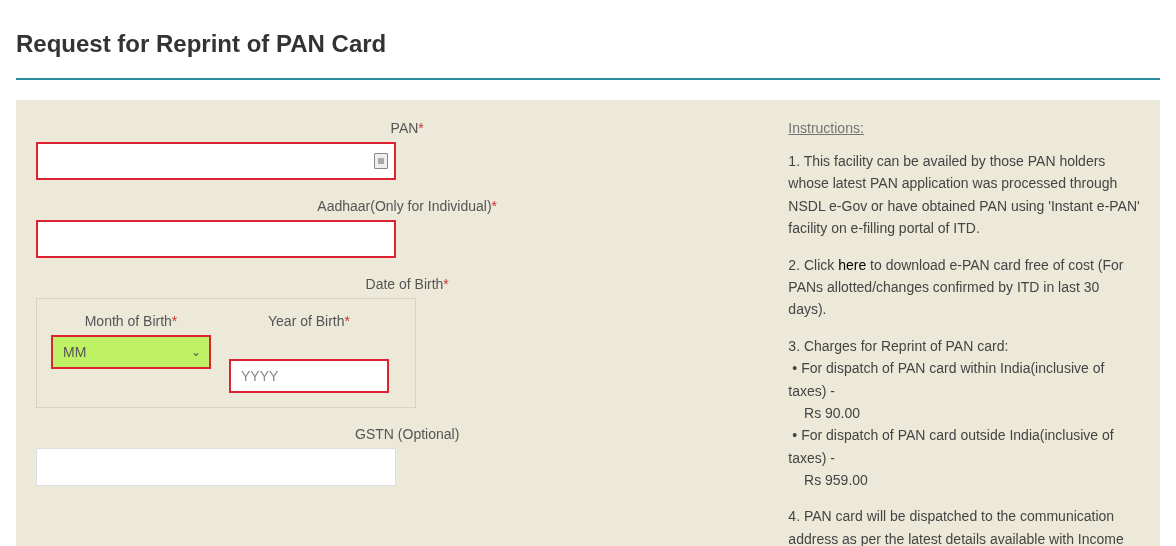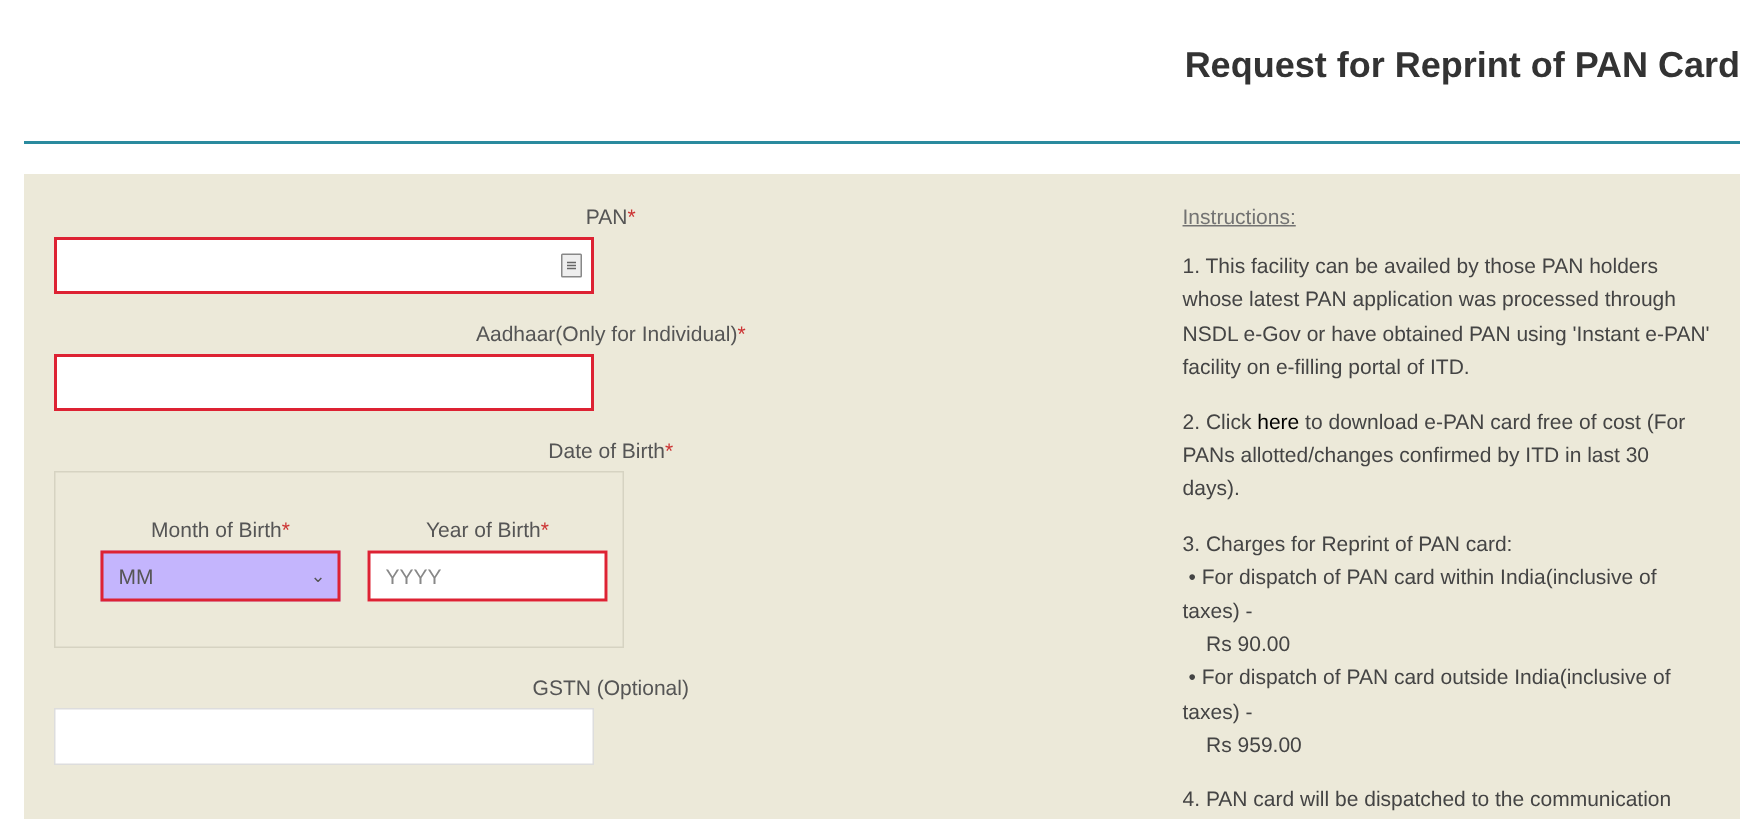--- a/index.html
+++ b/index.html
@@ -7,22 +7,21 @@
     font-family: Arial, Helvetica, sans-serif;
     background: #ffffff;
     width: 1176px;
     color: #333;
     font-size: 14px;
   }
   .page-title {
     font-size: 24px;
     font-weight: 600;
     color: #333;
-    padding: 30px 16px 36px 16px;
-    text-align: right;
+    padding: 30px 16px 20px 16px;
   }
   .hr {
     height: 2px;
     background: #2a8a9e;
     margin: 0 16px 20px 16px;
   }
   .main-panel {
     margin: 0 16px;
     background: #ece9d9;
     display: flex;
@@ -64,53 +63,54 @@
   }
   .input-with-icon { position: relative; width: 360px; }
   .input-with-icon .icon-chip {
     position: absolute; right: 8px; top: 50%; transform: translateY(-50%);
     width: 14px; height: 16px; border: 1px solid #888; background: #eee; border-radius: 1px;
     display: flex; align-items: center; justify-content: center;
   }
   .dob-box {
     border: 1px solid #d6d3c2;
     width: 380px;
-    padding: 30px;
+    padding: 14px;
     display: flex;
     gap: 18px;
   }
   .dob-box .col { display: flex; flex-direction: column; }
   .select-wrap {
     position: relative;
     width: 160px;
   }
   .select-wrap select {
     width: 100%;
     height: 34px;
     border: 2px solid #d23;
-    background: #c4b5fd;
+    background: #bef264;
     padding: 0 10px;
     font-size: 14px;
     color: #555;
     appearance: none;
   }
   .select-wrap .chevron {
     position: absolute;
     right: 10px; top: 50%; transform: translateY(-50%);
     pointer-events: none;
     color: #555;
     font-size: 12px;
   }
   .yy-input {
     width: 160px;
     height: 34px;
     border: 2px solid #d23;
     background: #fff;
     padding: 0 10px;
     font-size: 14px;
+    margin-top: 24px;
   }
   .yy-input::placeholder { color: #888; }
   .instructions .hdr {
     text-decoration: underline;
     color: #737373;
     font-size: 14px;
     margin-bottom: 14px;
     display: block;
   }
   .instructions p {

